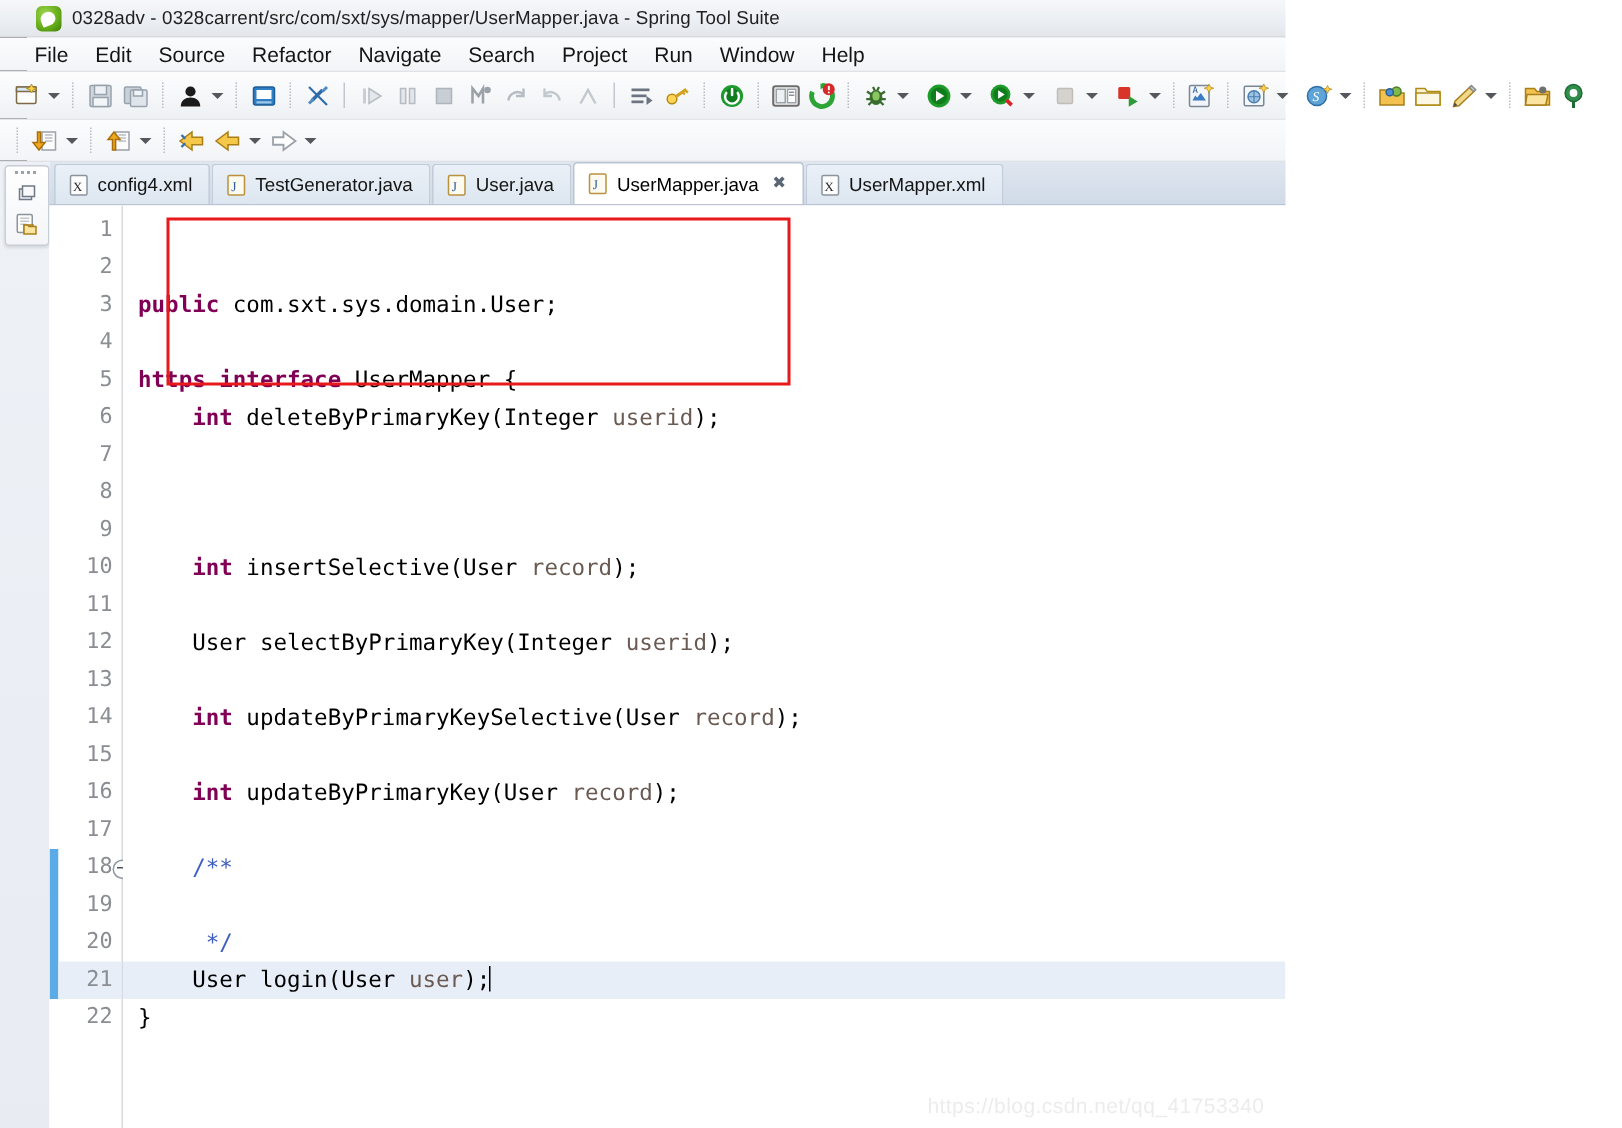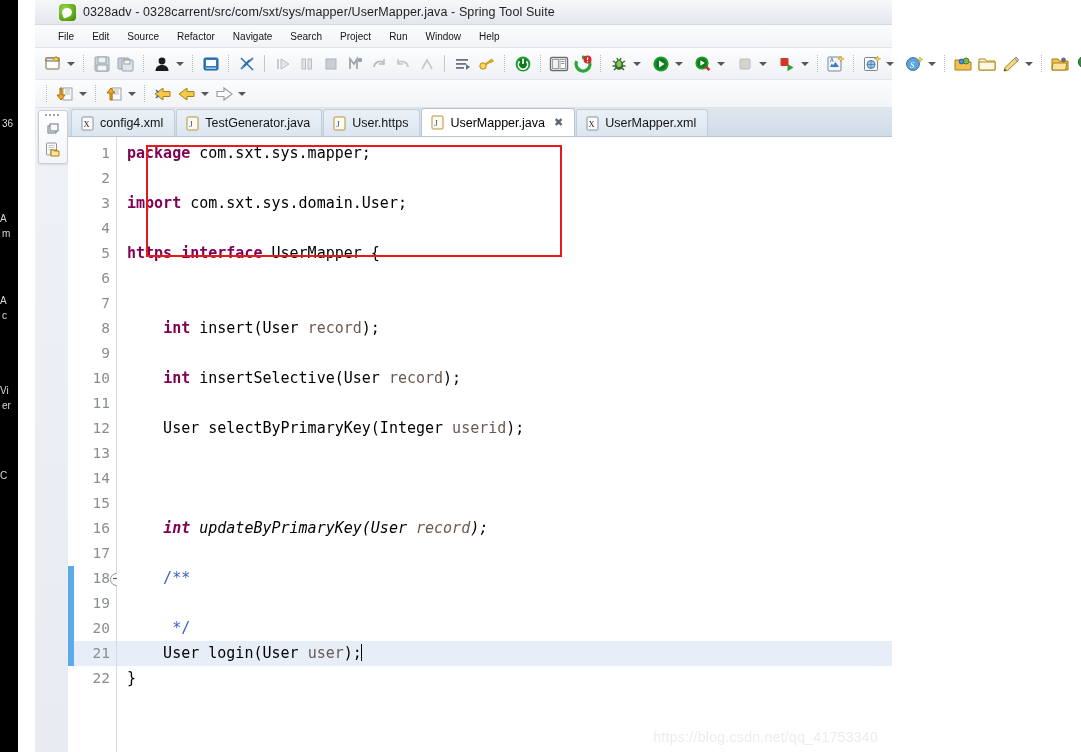--- a/index.html
+++ b/index.html
@@ -16,21 +16,21 @@
     position:absolute;left:0;top:0;width:18px;height:752px;
     background:#000000;z-index:0;
   }
   .bg-dark .frag{
     position:absolute;left:0;color:#d8d8d8;font-size:10px;
     font-family:"Liberation Sans",sans-serif;white-space:nowrap;
   }
 
   
   .window{
-    position:absolute;left:0;top:0;width:857px;height:752px;z-index:2;padding-left:35px;
+    position:absolute;left:0;top:0;width:857px;height:752px;z-index:2;
   }
 
   
   .titlebar{
     position:relative;height:24px;
     background:linear-gradient(to bottom,#f6f7f9 0%,#eceff3 55%,#e3e7ec 100%);
     border-bottom:1px solid #d7dbe0;
     display:flex;align-items:center;
   }
   .title-icon{
@@ -50,21 +50,21 @@
   }
 
   
   .menubar{
     height:22px;display:flex;align-items:center;
     background:linear-gradient(to bottom,#fbfcfd 0%,#f2f4f7 100%);
     border-bottom:1px solid #dfe3e8;
     padding-left:14px;
   }
   .menu-item{
-    font-size:10px;color:#141414;padding:2px 9px;white-space:nowrap;cursor:default;
+    font-size:14px;color:#141414;padding:2px 9px;white-space:nowrap;cursor:default;
   }
 
   
   .toolbar{
     height:31px;display:flex;align-items:center;
     background:linear-gradient(to bottom,#fdfdfe 0%,#f4f6f8 60%,#eef1f5 100%);
     border-bottom:1px solid #e2e6ea;
     padding-left:6px;
   }
   .toolbar.row2{height:27px;border-bottom:1px solid #dfe3e8;
@@ -549,21 +549,21 @@
                   <rect x="1" y="1" width="11" height="13" rx="1" fill="#fdfaf0" stroke="#b9913f"></rect>
                   <text x="3.2" y="11" font-size="9" font-family="serif" fill="#2f5fa8">J</text>
                 </svg></span>
               <span>TestGenerator.java</span>
             </div>
             <div class="tab">
               <span class="ficon"><svg width="13" height="15" viewBox="0 0 13 15">
                   <rect x="1" y="1" width="11" height="13" rx="1" fill="#fdfaf0" stroke="#b9913f"></rect>
                   <text x="3.2" y="11" font-size="9" font-family="serif" fill="#2f5fa8">J</text>
                 </svg></span>
-              <span>User.https</span>
+              <span>User.java</span>
             </div>
             <div class="tab active">
               <span class="ficon"><svg width="13" height="15" viewBox="0 0 13 15">
                   <rect x="1" y="1" width="11" height="13" rx="1" fill="#fdfaf0" stroke="#b9913f"></rect>
                   <text x="3.2" y="11" font-size="9" font-family="serif" fill="#2f5fa8">J</text>
                 </svg></span>
               <span>UserMapper.java</span>
               <span class="close">✖</span>
             </div>
             <div class="tab">
@@ -599,34 +599,34 @@
               <div class="ln" style="top: 379px;">16</div>
               <div class="ln" style="top: 404px;">17</div>
               <div class="ln" style="top: 429px;">18</div>
               <span class="fold" style="top: 436px;"></span>
               <div class="ln" style="top: 454px;">19</div>
               <div class="ln" style="top: 479px;">20</div>
               <div class="ln" style="top: 504px;">21</div>
               <div class="ln" style="top: 529px; text-align: right;">22</div>
             </div>
           <div class="code" id="code">
-              <div class="cl" style="top: 4px;"><span class="kw">package</span><span class="plain"> com.sxt.sys.mapper;</span></div>
               <div class="cl" style="top: 29px;"></div>
-              <div class="cl" style="top: 54px;"><span class="kw">import</span><span class="plain"> com.sxt.sys.domain.User;</span></div>
+              <div class="cl" style="top: 54px;"><span class="kw">public</span><span class="plain"> com.sxt.sys.domain.User;</span></div>
               <div class="cl" style="top: 79px;"></div>
               <div class="cl" style="top: 104px;"><span class="kw">https interface</span><span class="plain"> UserMapper {</span></div>
+              <div class="cl" style="top: 129px;"><span class="plain">    </span><span class="kw">int</span><span class="plain"> deleteByPrimaryKey(Integer </span><span class="param">userid</span><span class="plain">);</span></div>
               <div class="cl" style="top: 154px;"></div>
-              <div class="cl" style="top: 179px;"><span class="plain">    </span><span class="kw">int</span><span class="plain"> insert(User </span><span class="param">record</span><span class="plain">);</span></div>
               <div class="cl" style="top: 204px;"></div>
               <div class="cl" style="top: 229px;"><span class="plain">    </span><span class="kw">int</span><span class="plain"> insertSelective(User </span><span class="param">record</span><span class="plain">);</span></div>
               <div class="cl" style="top: 254px;"></div>
               <div class="cl" style="top: 279px;"><span class="plain">    User selectByPrimaryKey(Integer </span><span class="param">userid</span><span class="plain">);</span></div>
               <div class="cl" style="top: 304px;"></div>
+              <div class="cl" style="top: 329px;"><span class="plain">    </span><span class="kw">int</span><span class="plain"> updateByPrimaryKeySelective(User </span><span class="param">record</span><span class="plain">);</span></div>
               <div class="cl" style="top: 354px;"></div>
-              <div class="cl" style="top: 379px; font-style: italic;"><span class="plain">    </span><span class="kw">int</span><span class="plain"> updateByPrimaryKey(User </span><span class="param">record</span><span class="plain">);</span></div>
+              <div class="cl" style="top: 379px;"><span class="plain">    </span><span class="kw">int</span><span class="plain"> updateByPrimaryKey(User </span><span class="param">record</span><span class="plain">);</span></div>
               <div class="cl" style="top: 404px;"></div>
               <div class="cl" style="top: 429px;"><span class="cmt">    /**</span></div>
               <div class="cl" style="top: 479px;"><span class="cmt">     */</span></div>
               <div class="cl hl" style="top: 504px;"><span class="plain">    User login(User </span><span class="param">user</span><span class="plain">);</span><span class="caret"></span></div>
               <div class="cl" style="top: 529px;"><span class="plain">}</span></div>
             </div>
 
           <div class="redbox" style="left:78px;top:8px;width:412px;height:108px;"></div>
 
           <div class="watermark">https://blog.csdn.net/qq_41753340</div>

